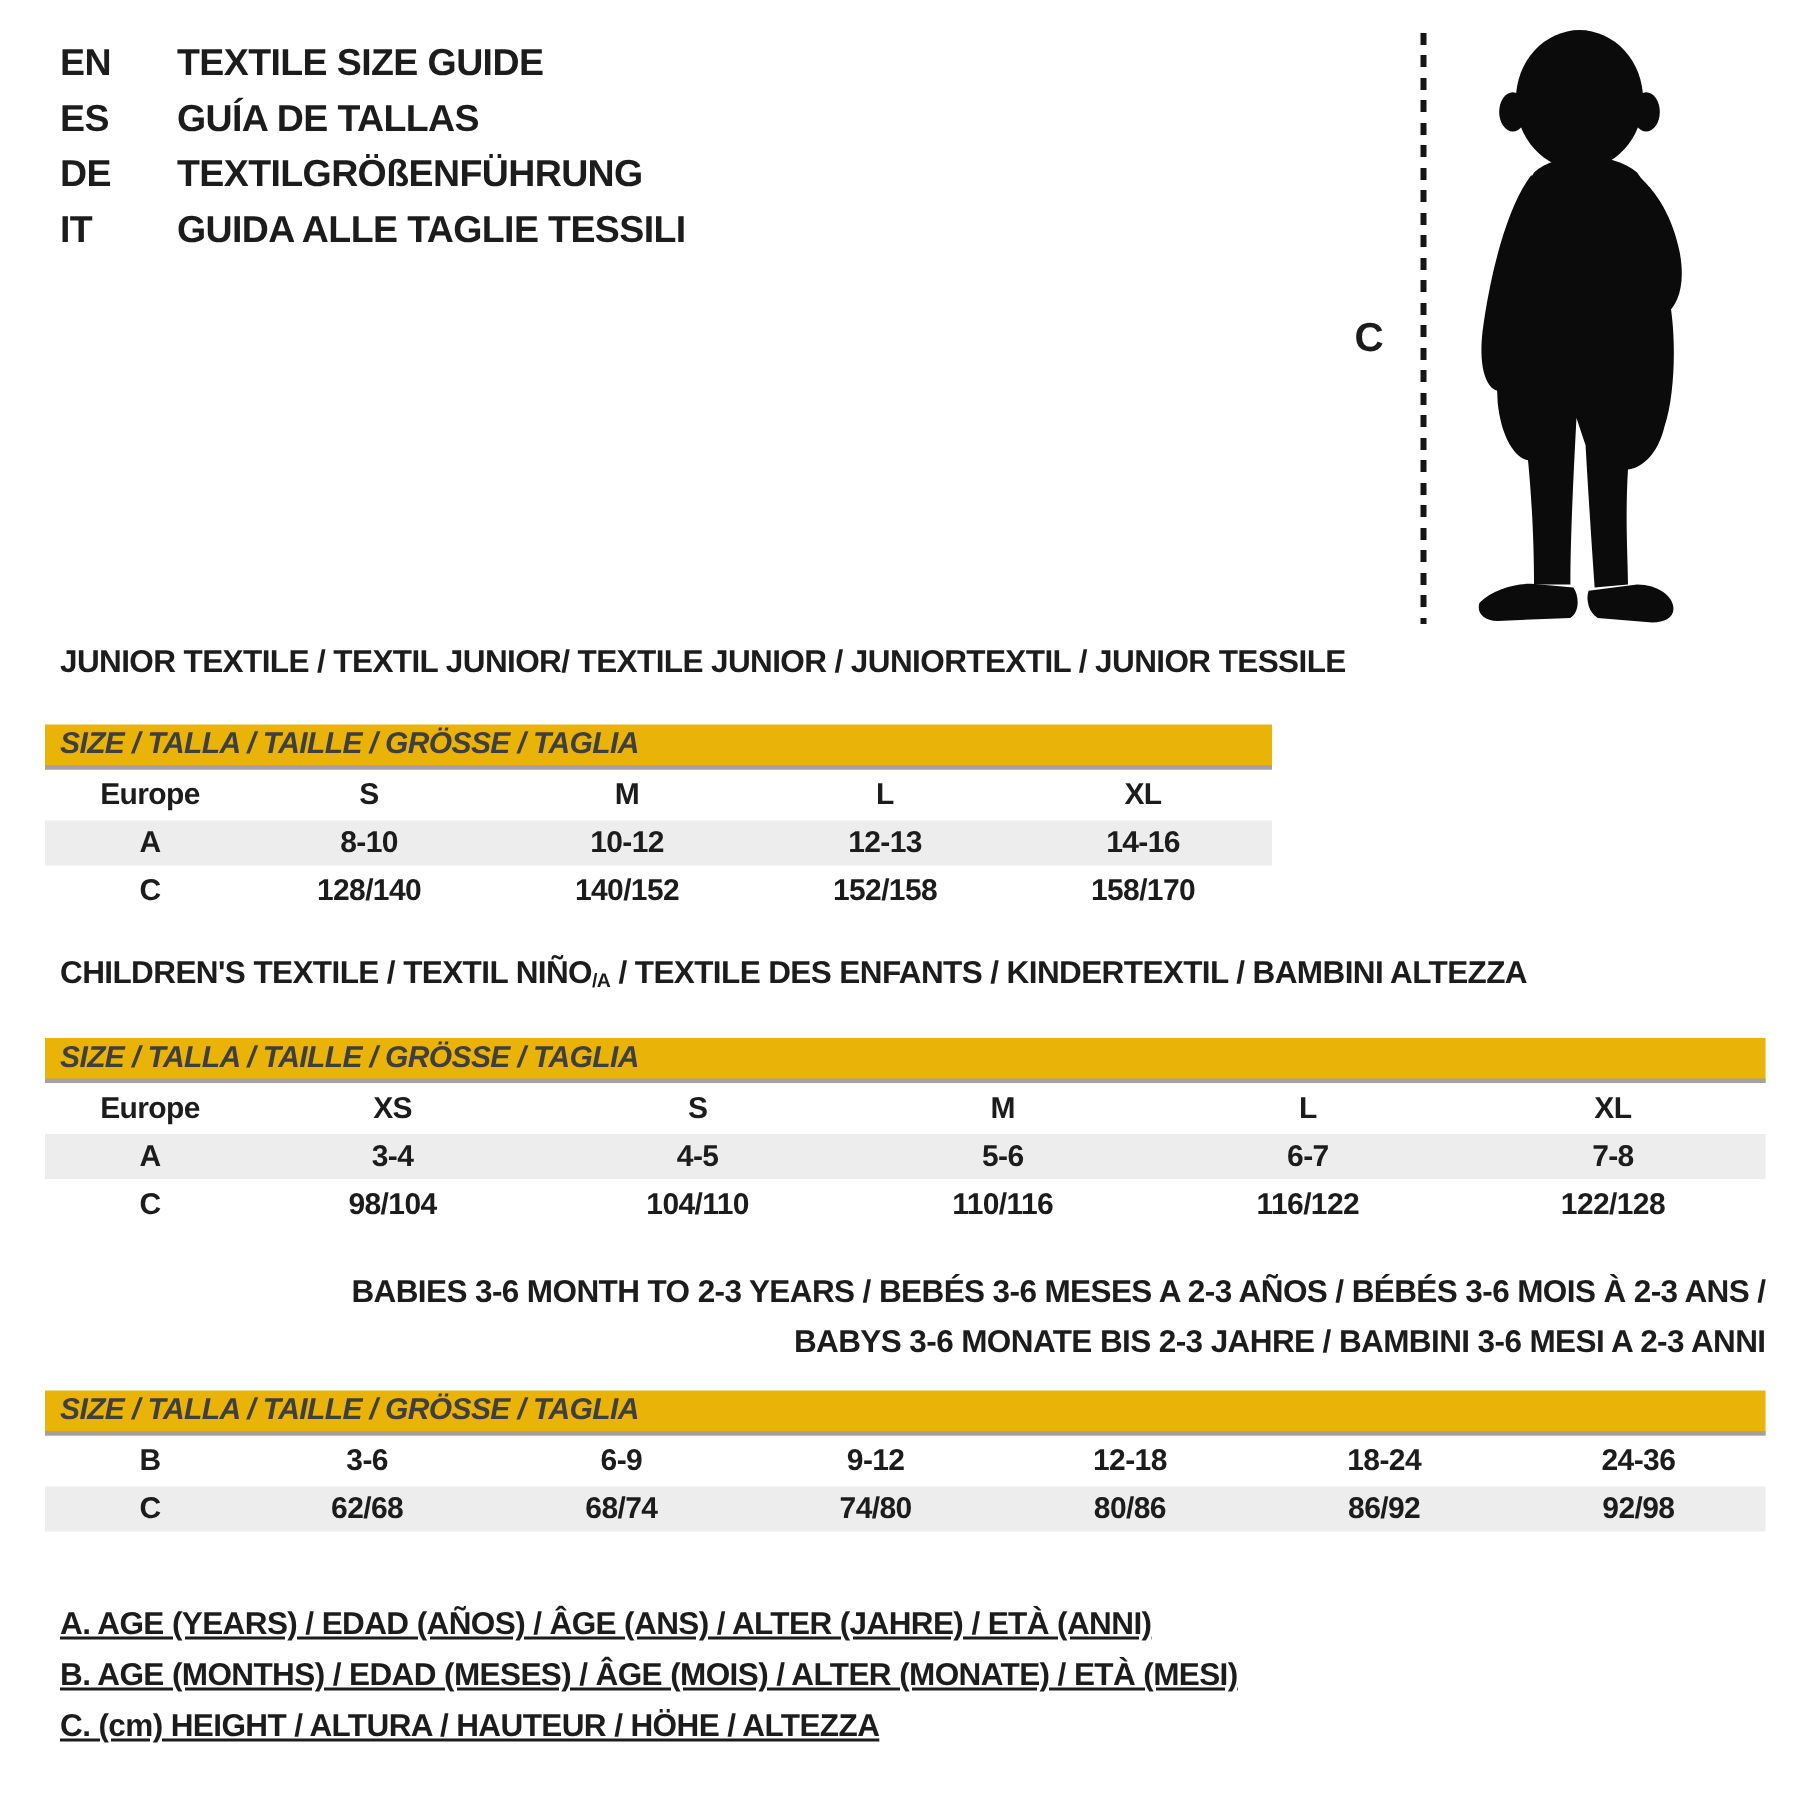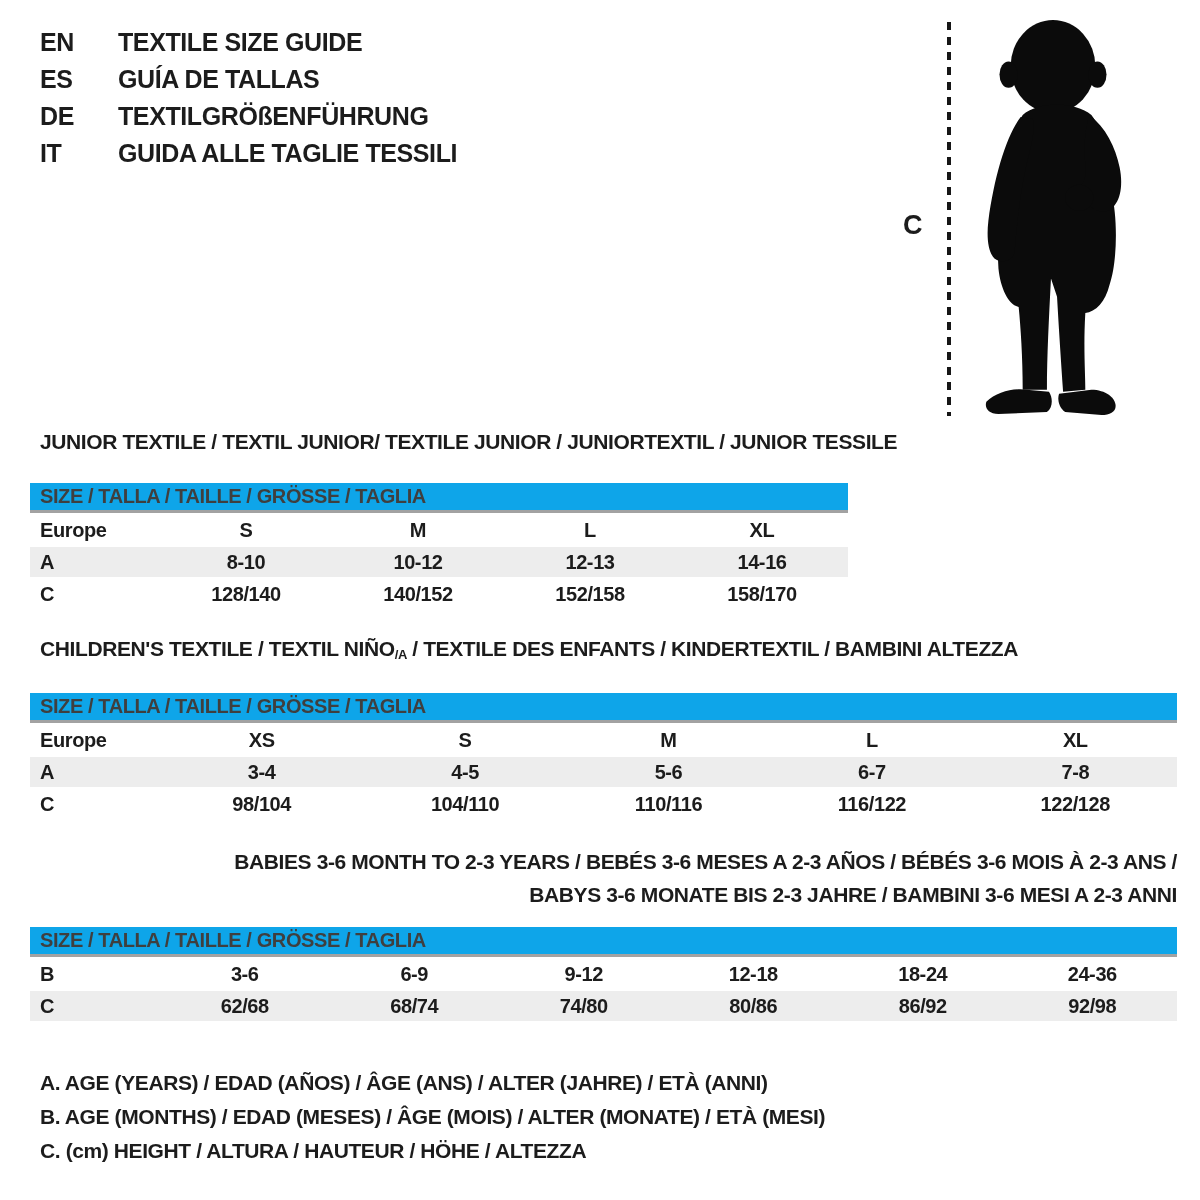--- a/index.html
+++ b/index.html
@@ -75,52 +75,54 @@
   }
   .title-sub {
     font-size: 13px;
     position: relative;
     top: 3px;
   }
 
   .size-bar {
     height: 27px;
     line-height: 27px;
-    background: #0ea5e9;
+    background: #eab308;
     border-bottom: 3px solid #a2a2a2;
     color: #3f3f3f;
     font-size: 20px;
     padding-left: 10px;
+    font-style: italic;
   }
 
   .trow {
     display: grid;
     height: 30px;
     align-items: center;
     font-size: 20px;
     margin-top: 2px;
   }
   .cols4 { grid-template-columns: 130px repeat(4, 1fr); }
   .cols5 { grid-template-columns: 130px repeat(5, 1fr); }
   .cols6 { grid-template-columns: 130px repeat(6, 1fr); }
   .trow.shaded { background: #ededed; }
   .cell { text-align: center; }
-  .cell.label { text-align: left; padding-left: 10px; }
+  .cell.label { text-align: center; padding-left: 10px; }
 
   
   .legend {
     position: absolute;
     left: 40px;
     top: 1066px;
     font-size: 21px;
   }
   .legend-line {
     height: 34px;
     line-height: 34px;
     white-space: nowrap;
+    text-decoration: underline;
   }
 </style>
 </head>
 <body>
 
 <div class="langs">
   <div class="lang-row">
     <span class="lang-code">EN</span>
     <span class="lang-label">TEXTILE SIZE GUIDE</span>
   </div>

